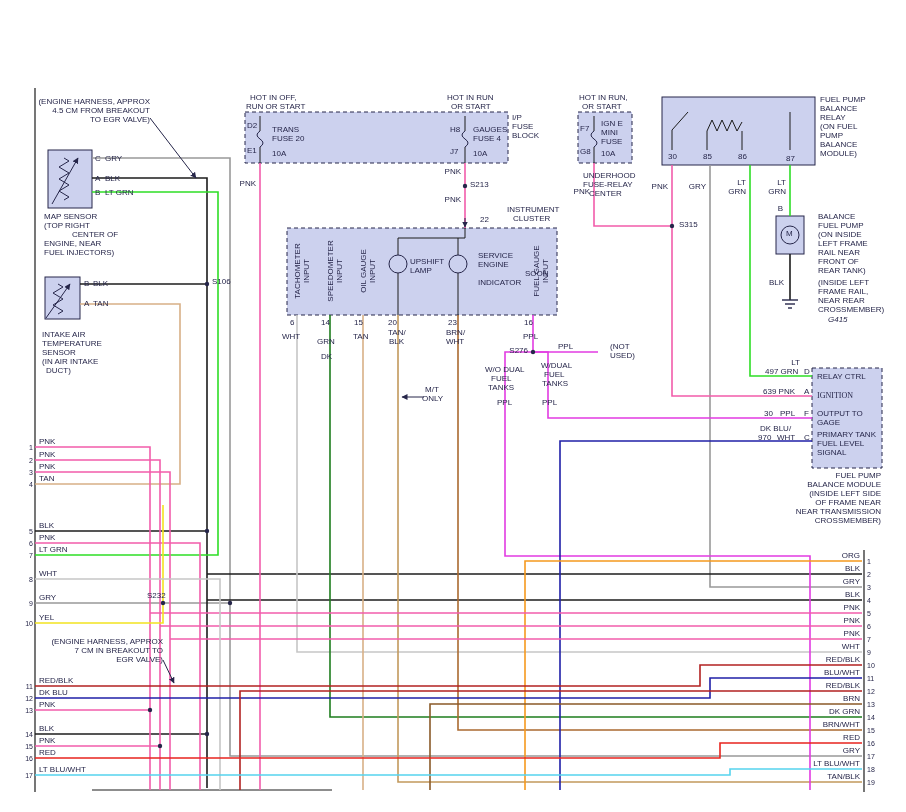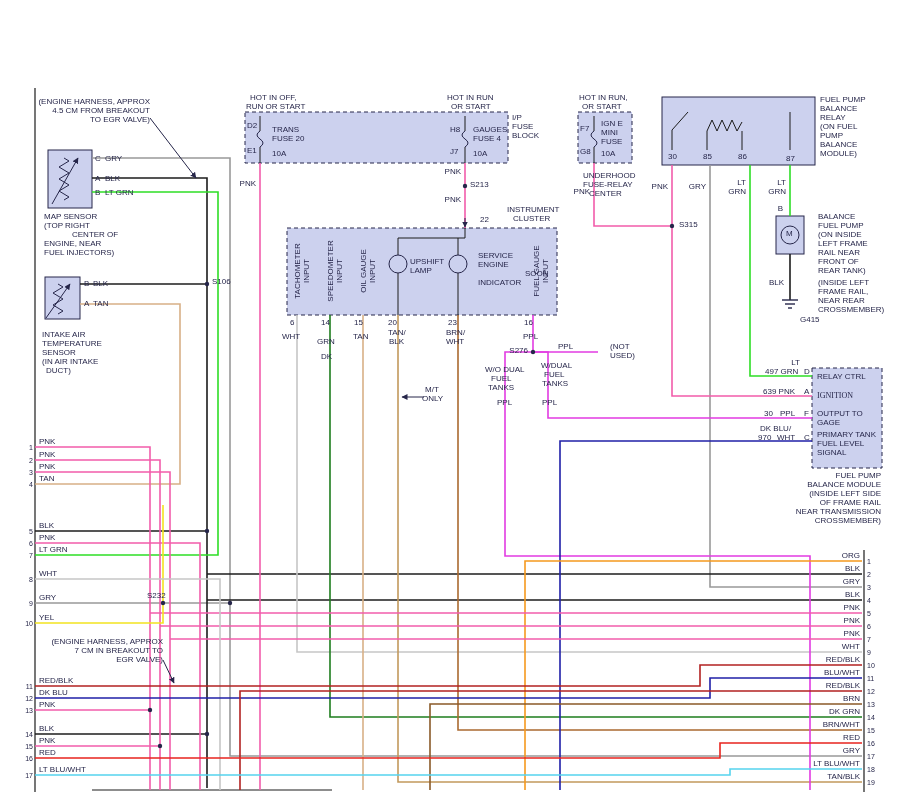--- a/index.html
+++ b/index.html
@@ -200,21 +200,21 @@
       <div class="lbl" style="left: 818px; top: 230px;">(ON INSIDE</div>
       <div class="lbl" style="left: 818px; top: 239px;">LEFT FRAME</div>
       <div class="lbl" style="left: 818px; top: 248px;">RAIL NEAR</div>
       <div class="lbl" style="left: 818px; top: 257px;">FRONT OF</div>
       <div class="lbl" style="left: 818px; top: 266px;">REAR TANK)</div>
       <div class="lbl" style="left: 784px; top: 278px; transform: translateX(-100%);">BLK</div>
       <div class="lbl" style="left: 818px; top: 278px;">(INSIDE LEFT</div>
       <div class="lbl" style="left: 818px; top: 287px;">FRAME RAIL,</div>
       <div class="lbl" style="left: 818px; top: 296px;">NEAR REAR</div>
       <div class="lbl" style="left: 818px; top: 305px;">CROSSMEMBER)</div>
-      <div class="lbl" style="left: 800px; top: 315px;">G415</div>
+      <div class="lbl" style="left: 828px; top: 315px; font-style: italic;">G415</div>
       <div class="lbl" style="left: 786px; top: 229px;">M</div>
       <div class="lbl" style="left: 256px; top: 179px; transform: translateX(-100%);">PNK</div>
       <div class="lbl" style="left: 461px; top: 167px; transform: translateX(-100%);">PNK</div>
       <div class="lbl" style="left: 470px; top: 180px;">S213</div>
       <div class="lbl" style="left: 461px; top: 195px; transform: translateX(-100%);">PNK</div>
       <div class="lbl" style="left: 590px; top: 187px; transform: translateX(-100%);">PNK</div>
       <div class="lbl" style="left: 679px; top: 220px;">S315</div>
       <div class="lbl" style="left: 480px; top: 215px;">22</div>
       <div class="lbl" style="left: 507px; top: 205px;">INSTRUMENT</div>
       <div class="lbl" style="left: 513px; top: 214px;">CLUSTER</div>
@@ -276,21 +276,21 @@
       <div class="lbl" style="left: 817px; top: 372px;">RELAY CTRL</div>
       <div class="lbl" style="left: 817px; top: 391px; font-family: Liberation Serif, serif;">IGNITION</div>
       <div class="lbl" style="left: 817px; top: 409px;">OUTPUT TO</div>
       <div class="lbl" style="left: 817px; top: 418px;">GAGE</div>
       <div class="lbl" style="left: 817px; top: 430px;">PRIMARY TANK</div>
       <div class="lbl" style="left: 817px; top: 439px;">FUEL LEVEL</div>
       <div class="lbl" style="left: 817px; top: 448px;">SIGNAL</div>
       <div class="lbl" style="left: 881px; top: 471px; transform: translateX(-100%);">FUEL PUMP</div>
       <div class="lbl" style="left: 881px; top: 480px; transform: translateX(-100%);">BALANCE MODULE</div>
       <div class="lbl" style="left: 881px; top: 489px; transform: translateX(-100%);">(INSIDE LEFT SIDE</div>
-      <div class="lbl" style="left: 881px; top: 498px; transform: translateX(-100%);">OF FRAME RAIL</div>
+      <div class="lbl" style="left: 881px; top: 498px; transform: translateX(-100%);">OF FRAME NEAR</div>
       <div class="lbl" style="left: 881px; top: 507px; transform: translateX(-100%);">NEAR TRANSMISSION</div>
       <div class="lbl" style="left: 881px; top: 516px; transform: translateX(-100%);">CROSSMEMBER)</div>
       <div class="lbl" style="left: 212px; top: 277px;">S106</div>
       <div class="lbl" style="left: 147px; top: 591px;">S232</div>
       <div class="lbl" style="left: 163px; top: 637px; transform: translateX(-100%);">(ENGINE HARNESS, APPROX</div>
       <div class="lbl" style="left: 163px; top: 646px; transform: translateX(-100%);">7 CM IN BREAKOUT TO</div>
       <div class="lbl" style="left: 163px; top: 655px; transform: translateX(-100%);">EGR VALVE)</div>
       <div class="num" style="left: 33px; top: 444px; transform: translateX(-100%);">1</div>
       <div class="lbl" style="left: 39px; top: 437px;">PNK</div>
       <div class="num" style="left: 33px; top: 457px; transform: translateX(-100%);">2</div>

